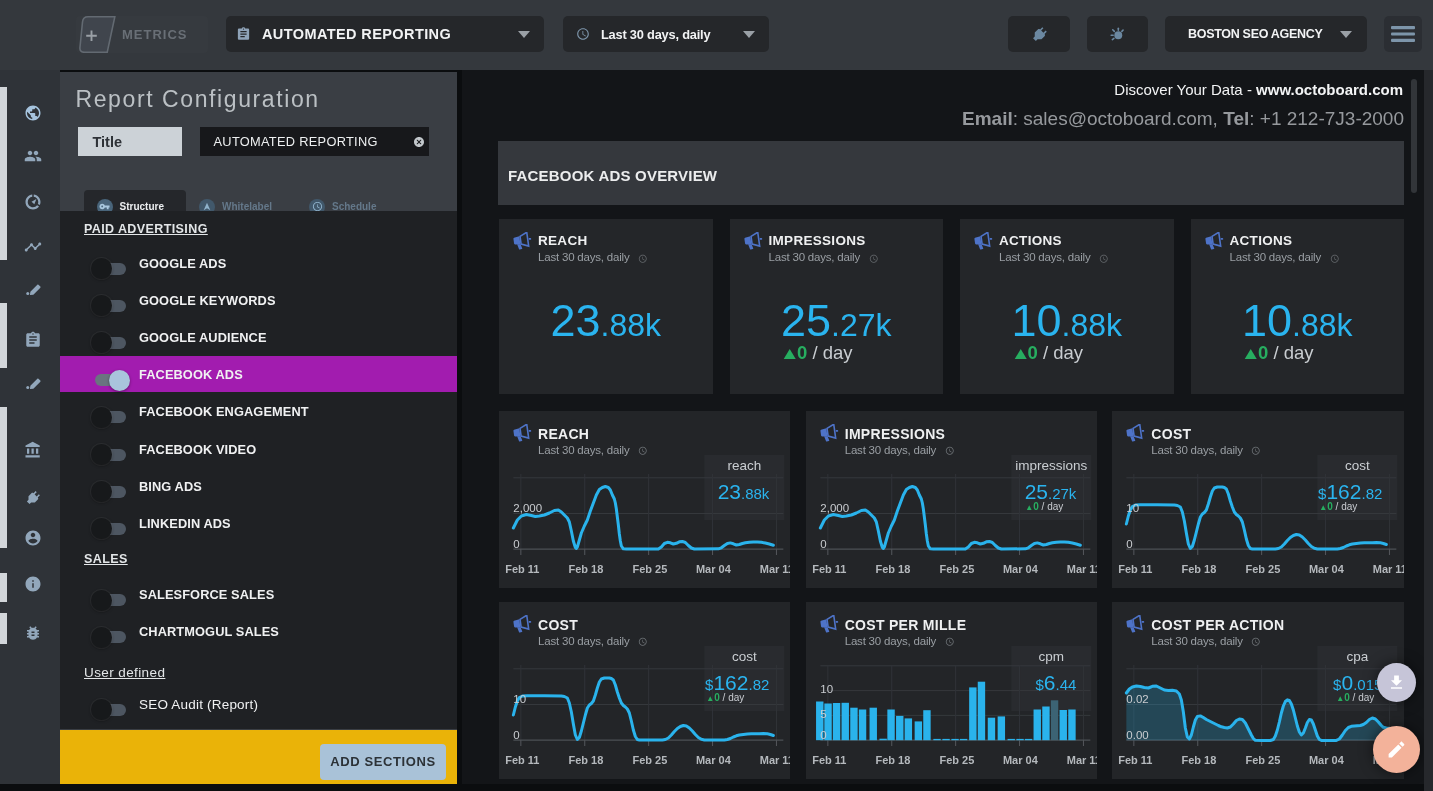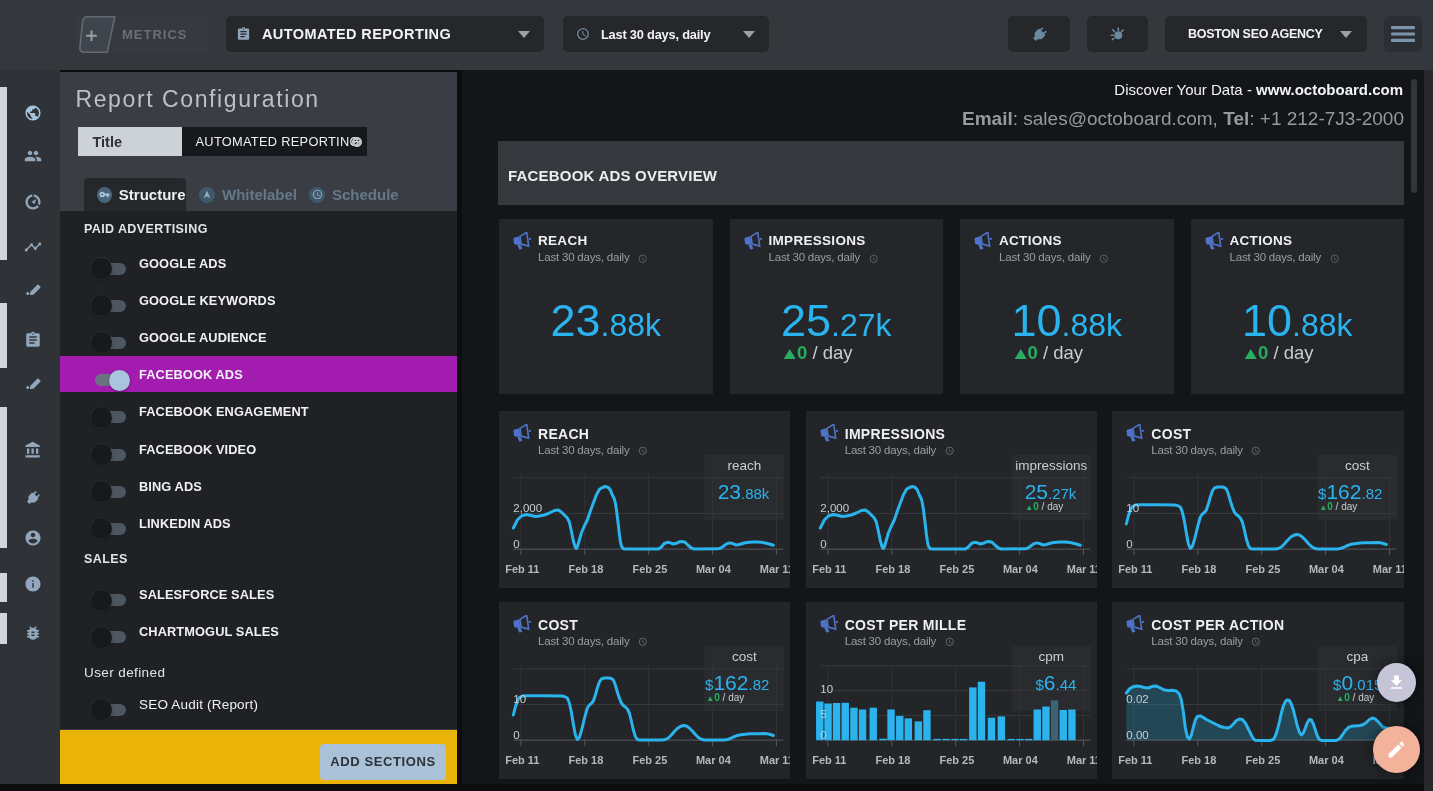--- a/index.html
+++ b/index.html
@@ -11,27 +11,27 @@
   .navbtn { position:absolute; top:16px; height:36px; background:#25272a; border-radius:5px; display:flex; align-items:center; }
   .caret { width:0; height:0; border-left:6px solid transparent; border-right:6px solid transparent; border-top:7px solid #9aa0a6; }
   
   #sidebar { position:absolute; left:0; top:70px; width:60px; height:714px; background:#2f3338; }
   .rail { position:absolute; left:0; width:7px; background:#d2d6da; }
   .sic { position:absolute; left:24px; width:18px; height:18px; }
   .sic svg { width:18px; height:18px; fill:#92a7bb; }
   
   #panel { position:absolute; left:60px; top:72px; width:397px; height:711.5px; background:#3a3e44; }
   #panel h1 { position:absolute; left:15.5px; top:14px; font-size:23px; font-weight:400; color:#bbc0c4; letter-spacing:1.6px; }
-  #titlerow { position:absolute; left:17.5px; top:55px; width:289px; height:29px; display:flex; }
+  #titlerow { position:absolute; left:17.5px; top:55px; width:351px; height:29px; display:flex;gap:18px; }
   #titlelabel { width:104px; background:#ccd2d7; color:#2e3237; font-size:14.5px; font-weight:700; display:flex; align-items:center; padding-left:15px; }
   #titleinput { flex:1; background:#17181b; color:#eef0f1; font-size:12.8px; font-weight:400; letter-spacing:0.3px; display:flex; align-items:center; padding-left:14px; position:relative; }
-  .tab { position:absolute; top:106px; height:33px; display:flex; align-items:center; font-size:15px; font-weight:700; color:#64788a; }
+  .tab { position:absolute; top:118px; height:33px; display:flex; align-items:center; font-size:10px; font-weight:700; color:#64788a; }
   .tabcirc { width:16px; height:16px; border-radius:50%; margin-right:7px; position:relative; }
   #list { position:absolute; left:0; top:139px; width:397px; height:518px; background:#1f2124; }
-  .lhead { position:absolute; left:24px; font-size:12.5px; font-weight:700; color:#e3e6e8; letter-spacing:0.4px; }
+  .lhead { position:absolute; left:24px; font-size:12.5px; font-weight:700; color:#e3e6e8; letter-spacing:0.4px;text-decoration:underline; }
   .lrow { position:absolute; left:0; width:397px; height:36px; }
   .lrow .lab { position:absolute; left:79px; top:50%; transform:translateY(-50%); font-size:12.8px; font-weight:700; color:#f0f1f2; letter-spacing:0.1px; }
   .tog { position:absolute; left:35px; top:50%; width:31px; height:12px; }
   .tog .track { position:absolute; left:0; top:0; width:31px; height:12px; border-radius:6px; background:#4d5661; }
   .tog .knob { position:absolute; top:-4.5px; width:21px; height:21px; border-radius:50%; background:#17191b; box-shadow:0 0 0 1px rgba(255,255,255,0.06), 0 1px 3px rgba(0,0,0,0.5); left:-4px; }
   .tog.on .track { background:#6a7480; }
   .tog.on .knob { left:14px; background:#a9c4dc; box-shadow:0 1px 3px rgba(0,0,0,0.4); }
   #pfooter { position:absolute; left:0; top:657.5px; width:397px; height:54px; background:#eab308; }
   #addbtn { position:absolute; left:260px; top:14px; width:126px; height:36px; background:#a9c2d8; border-radius:4px; color:#2c3237; font-size:13px; font-weight:700; letter-spacing:0.6px; display:flex; align-items:center; justify-content:center; }
   

